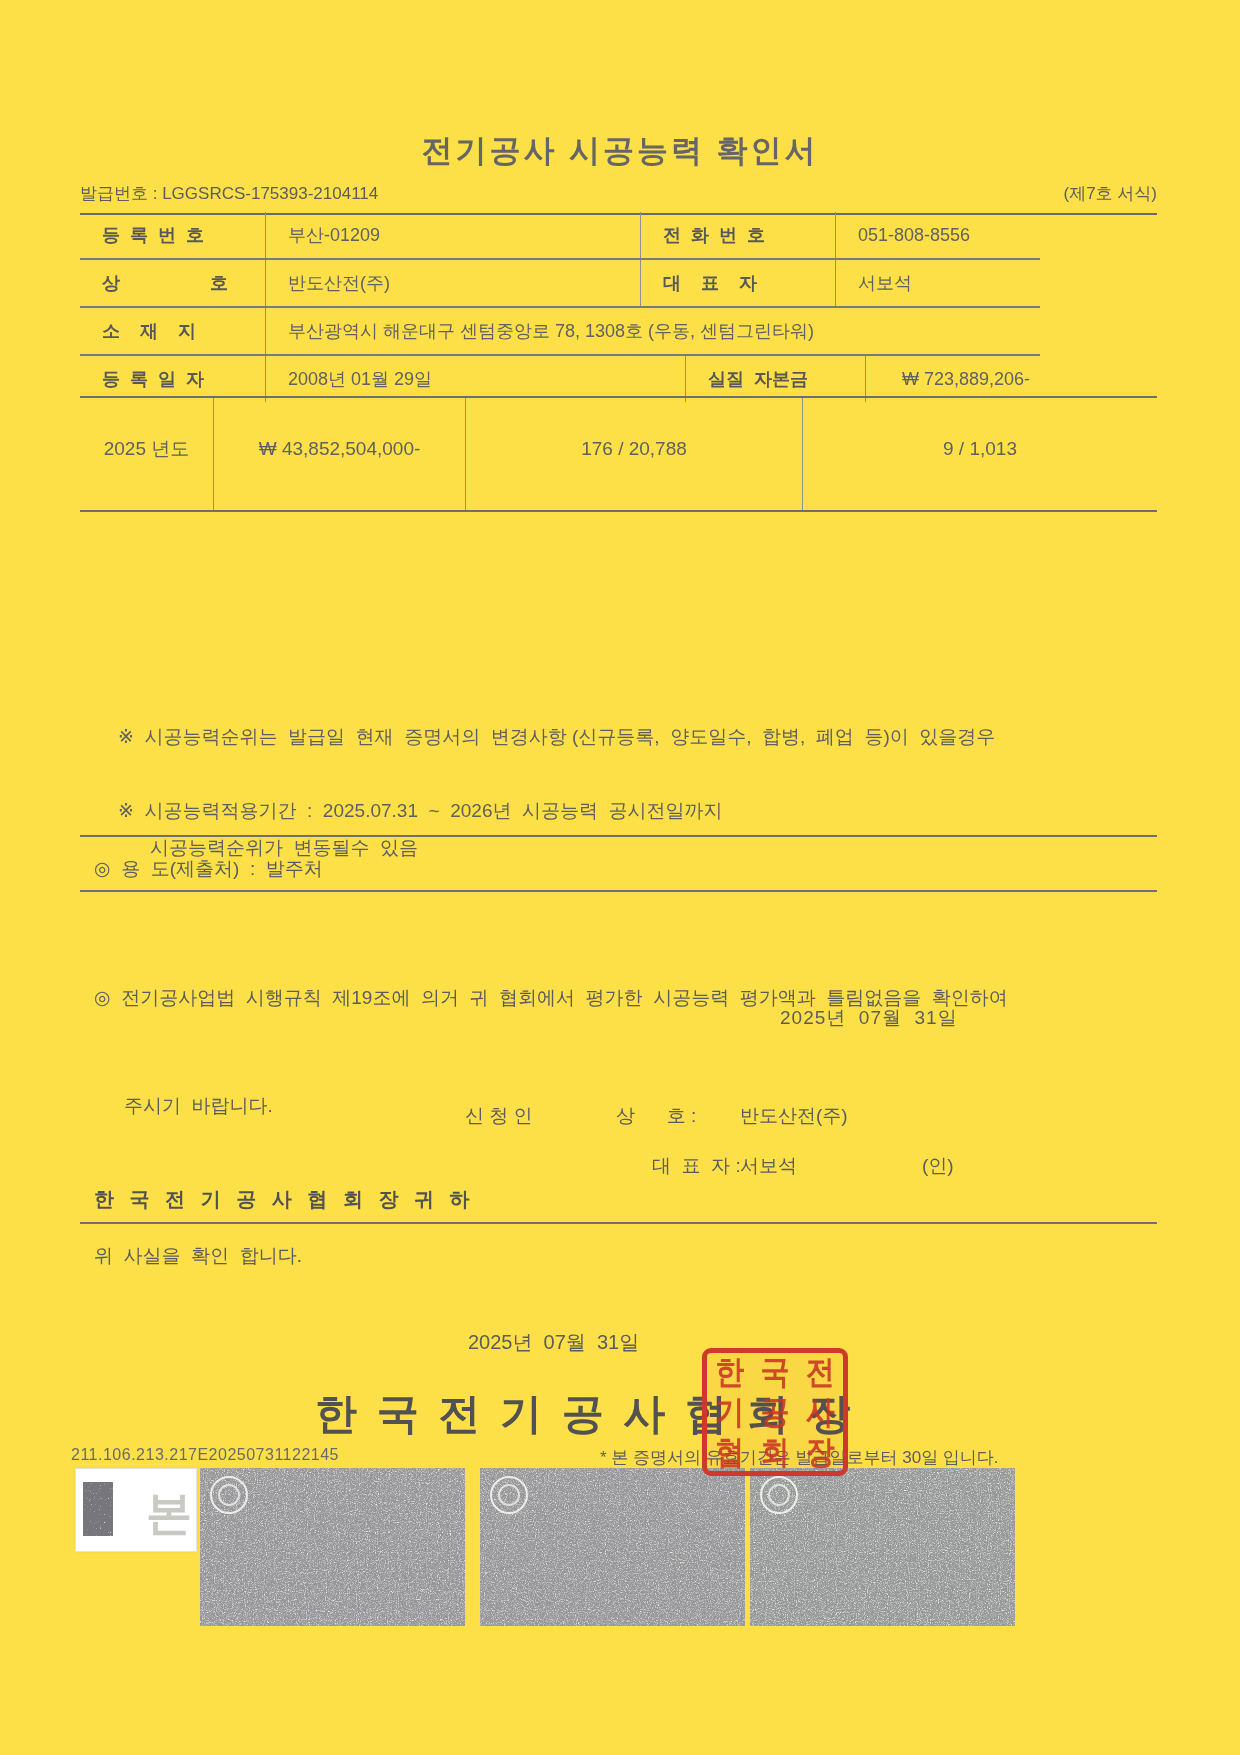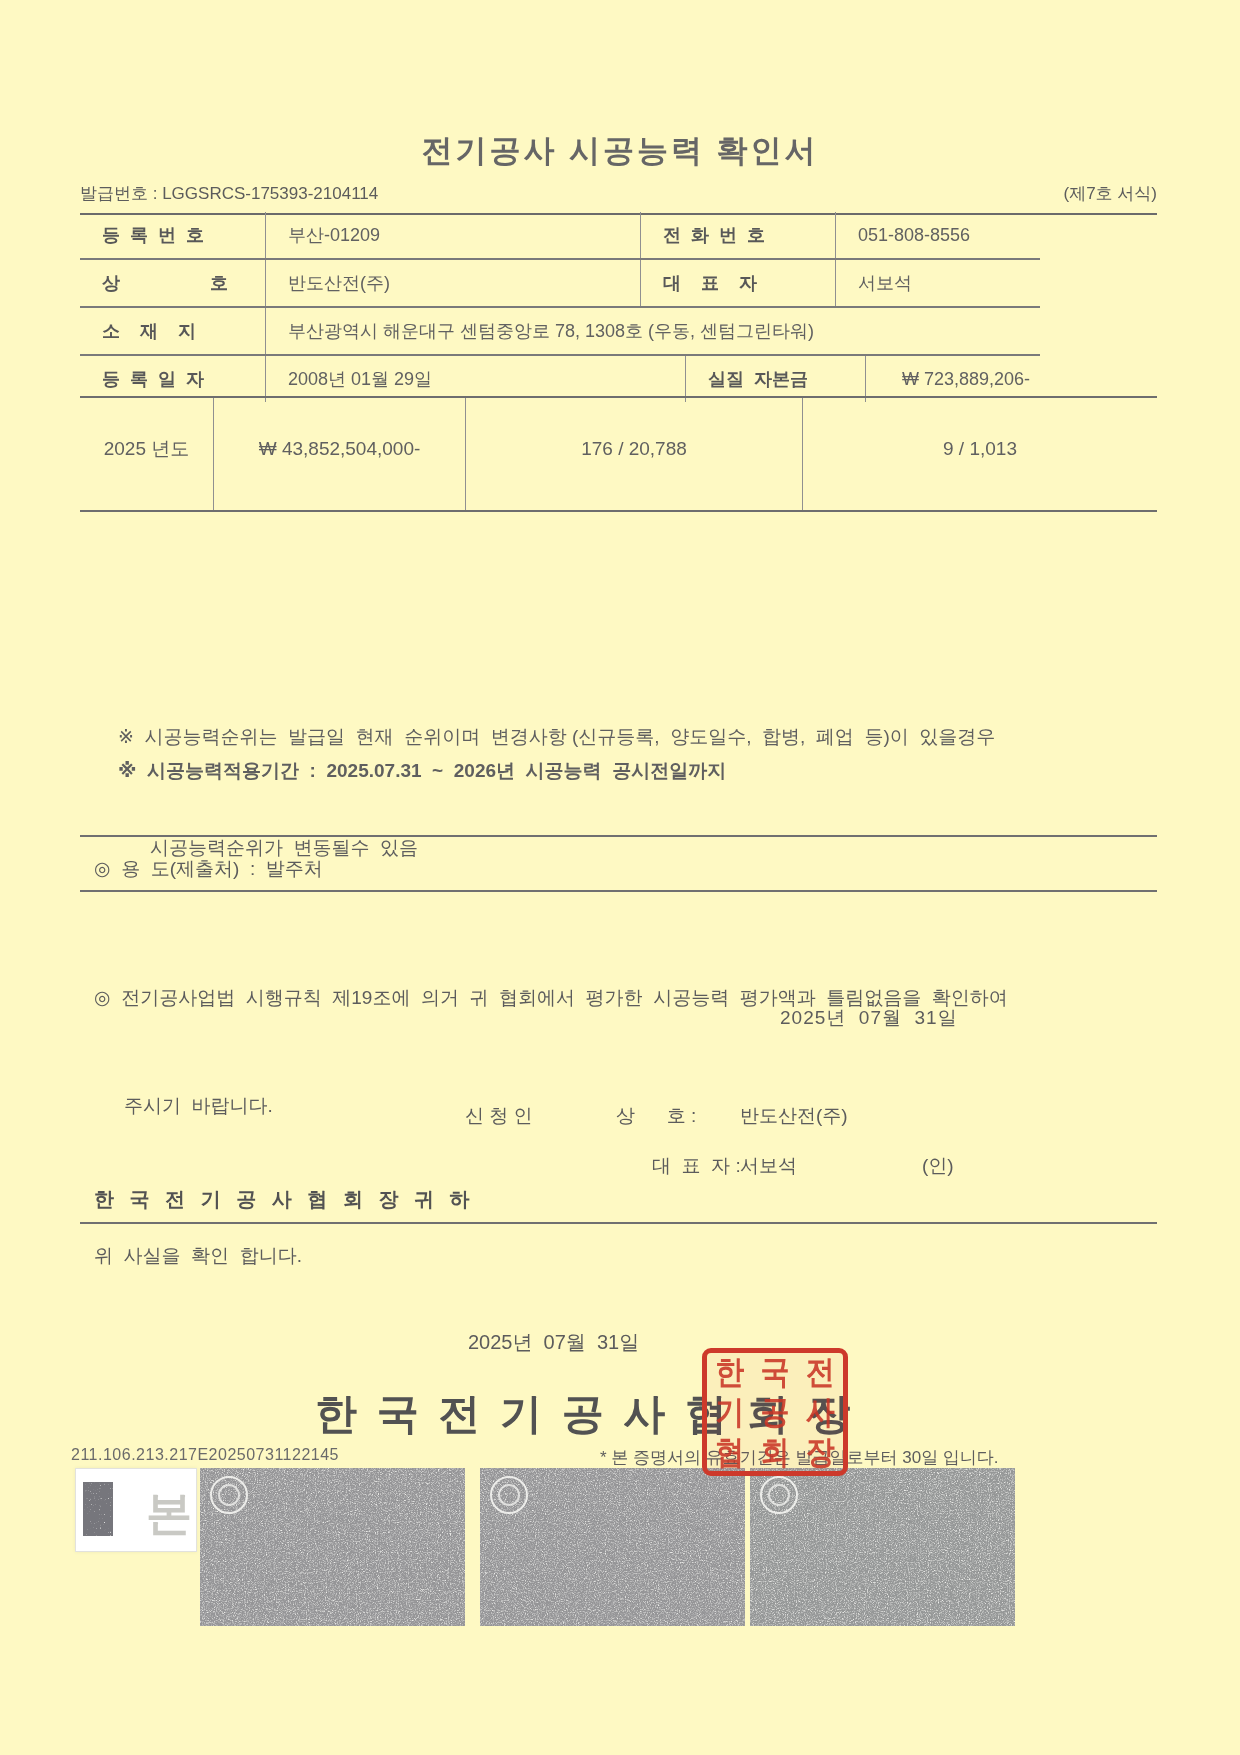--- a/index.html
+++ b/index.html
@@ -1,16 +1,16 @@
 <!DOCTYPE html>
 <html><head>
 <meta charset="utf-8">
 <style>
   html,body{margin:0;padding:0;background:#e9e9e9;}
-  .page{position:relative;width:1240px;height:1755px;margin:0 auto;background:#fef9c3;
+  .page{position:relative;width:1240px;height:1755px;margin:0 auto;background:#fde047;
         font-family:"Liberation Sans","DejaVu Sans",sans-serif;color:#5e5e5e;overflow:hidden;}
   .abs{position:absolute;}
   .pre{white-space:pre;}
 
   
   .doc-title{top:130px;left:0;width:100%;text-align:center;font-size:31px;font-weight:bold;
              letter-spacing:3px;color:#666;}
   .issue-row{top:182px;left:80px;width:1077px;display:flex;justify-content:space-between;
              align-items:flex-end;border-bottom:2.5px solid #6b6b6b;padding-bottom:8px;
              font-size:17px;color:#5c5c5c;}
@@ -126,24 +126,24 @@
   <div class="abs t2">
     <div class="drow">
       <div class="c">2025 년도</div>
       <div class="c">₩ 43,852,504,000-</div>
       <div class="c">176 / 20,788</div>
       <div class="c">9 / 1,013</div>
     </div>
   </div>
 
   <div class="abs note" style="top:644px;left:118px;">
-    <div>※  시공능력순위는  발급일  현재  순위이며  변경사항 (신규등록,  양도일수,  합병,  폐업  등)이  있을경우</div>
+    <div>※  시공능력순위는  발급일  현재  증명서의  변경사항 (신규등록,  양도일수,  합병,  폐업  등)이  있을경우</div>
     <div style="padding-left:32px;">시공능력순위가  변동될수  있음</div>
   </div>
-  <div class="abs note" style="top:752px;left:118px;font-weight:bold;">※  시공능력적용기간  :  2025.07.31  ~  2026년  시공능력  공시전일까지</div>
+  <div class="abs note" style="top:792px;left:118px;">※  시공능력적용기간  :  2025.07.31  ~  2026년  시공능력  공시전일까지</div>
 
   <div class="abs rule" style="top:835px;"></div>
 
   <div class="abs body-text" style="top:851px;left:94px;">◎  용  도(제출처)  :  발주처</div>
 
   <div class="abs rule" style="top:890px;"></div>
 
   <div class="abs body-text" style="top:908px;left:94px;">
     <div>◎  전기공사업법  시행규칙  제19조에  의거  귀  협회에서  평가한  시공능력  평가액과  틀림없음을  확인하여</div>
     <div style="padding-left:30px;">주시기  바랍니다.</div>

